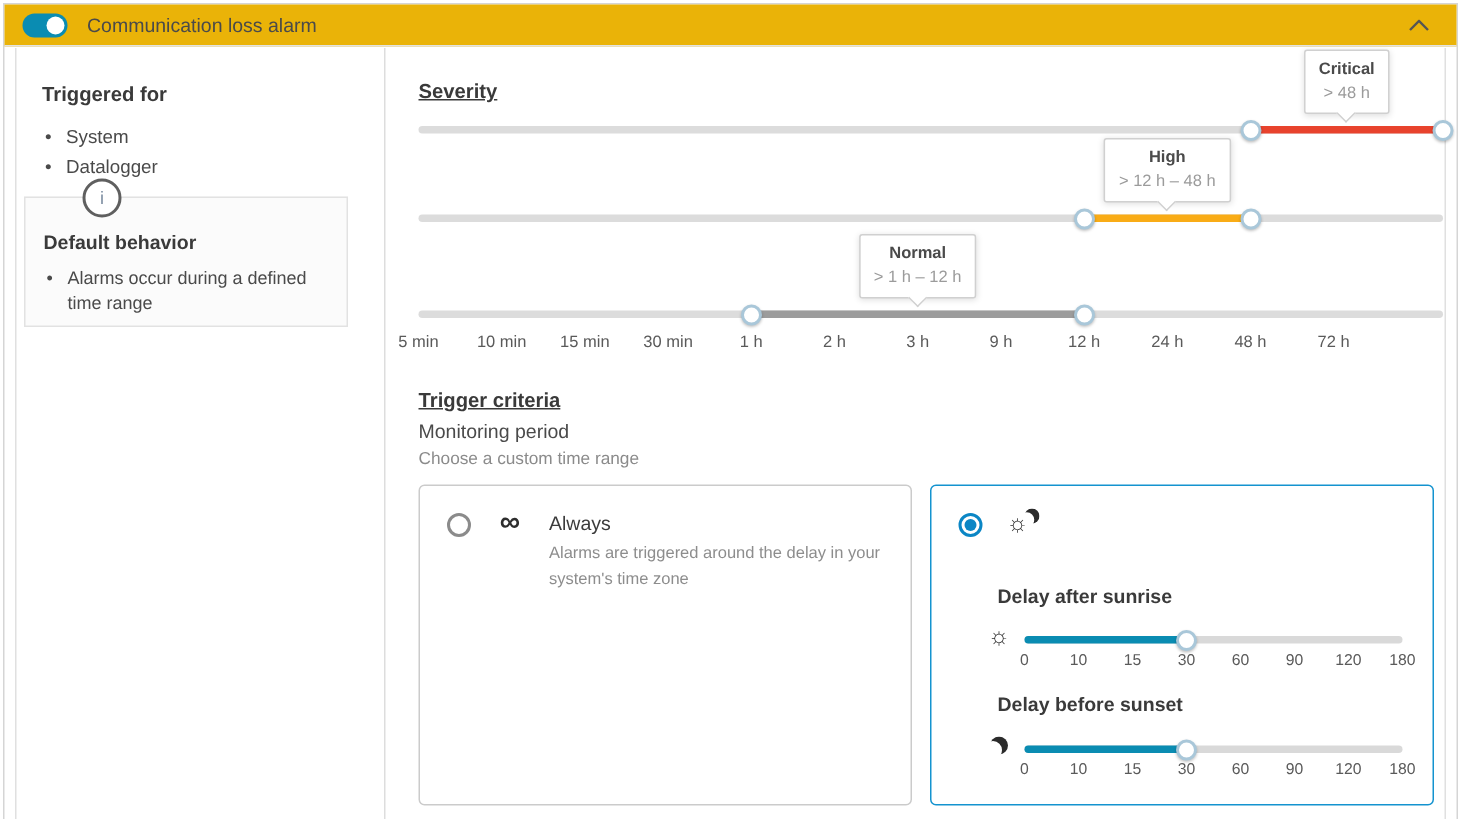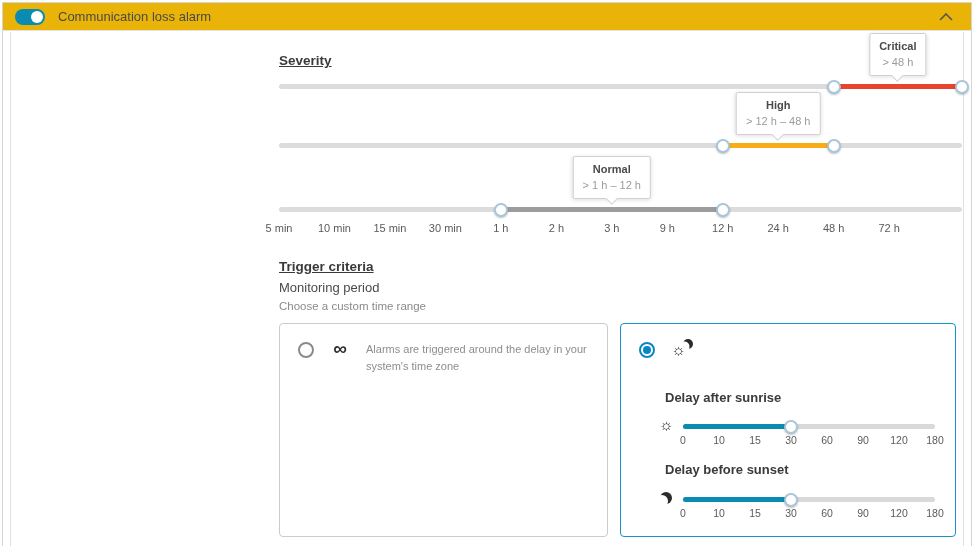--- a/index.html
+++ b/index.html
@@ -90,20 +90,34 @@
       <div class="panel-title">Communication loss alarm</div>
       <div class="chevron">
         <svg width="14" height="8" viewBox="0 0 14 8">
             <polyline points="1,7 7,1 13,7" fill="none" stroke="#555" stroke-width="1.6"></polyline>
           </svg>
       </div>
     </div>
 
     <div class="content">
 
+      <aside class="sidebar">
+        <h3>Triggered for</h3>
+        <ul class="bullet-list">
+          <li>System</li>
+          <li>Datalogger</li>
+        </ul>
+        <div class="info-box">
+          <div class="info-circle">i</div>
+          <h4>Default behavior</h4>
+          <ul class="bullet-list">
+            <li>Alarms occur during a defined time range</li>
+          </ul>
+        </div>
+      </aside>
 
       <div class="main">
 
         <div class="section-title" style="left:22px; top:21px;">Severity</div>
 
         <div class="sev-area">
 
           <div class="sev-slider" style="top:52px;">
             <div class="track"></div>
             <div class="fill" style="left: 81.21%; width: 18.79%; background: rgb(232, 67, 45);"></div>
@@ -157,20 +171,21 @@
         <div class="tc-sub">Monitoring period</div>
         <div class="tc-hint">Choose a custom time range</div>
 
         <div class="card card-always">
           <div class="option-row">
             <div class="radio"></div>
             <div class="opt-icon">
               <span class="infinity">∞</span>
             </div>
             <div>
+              <div class="option-title">Always</div>
               <div class="option-desc">Alarms are triggered around the delay in your system's time zone</div>
             </div>
           </div>
         </div>
 
         <div class="card card-sunrise selected">
           <div class="option-row">
             <div class="radio selected"></div>
             <div class="opt-icon">
               <span class="sunmoon">

